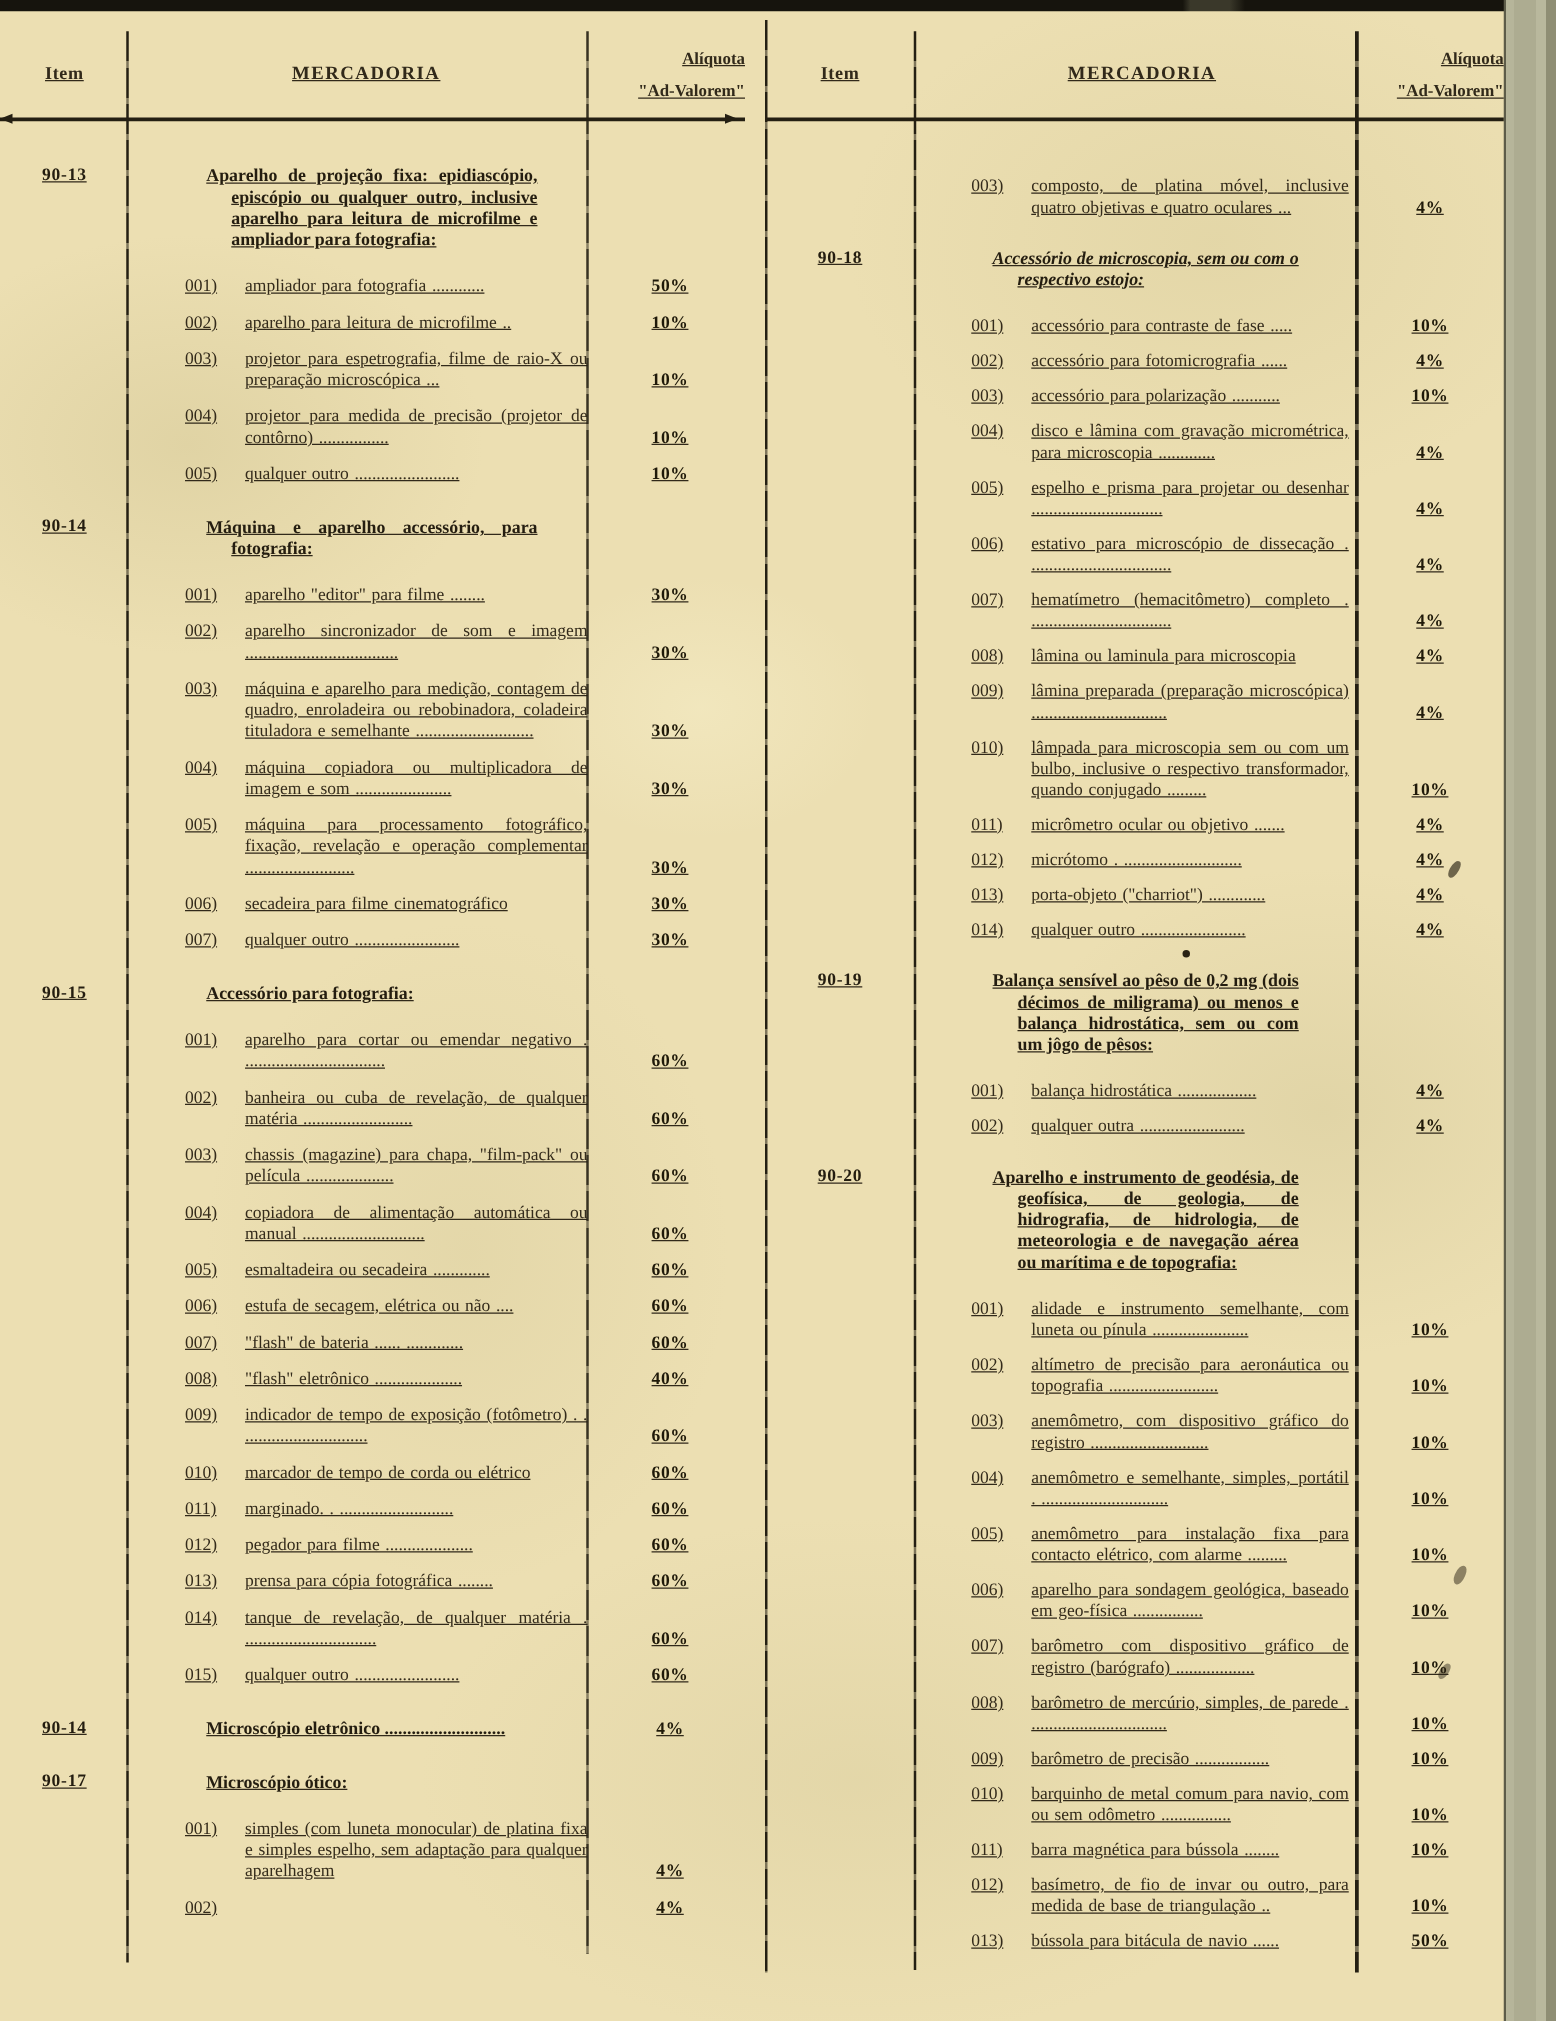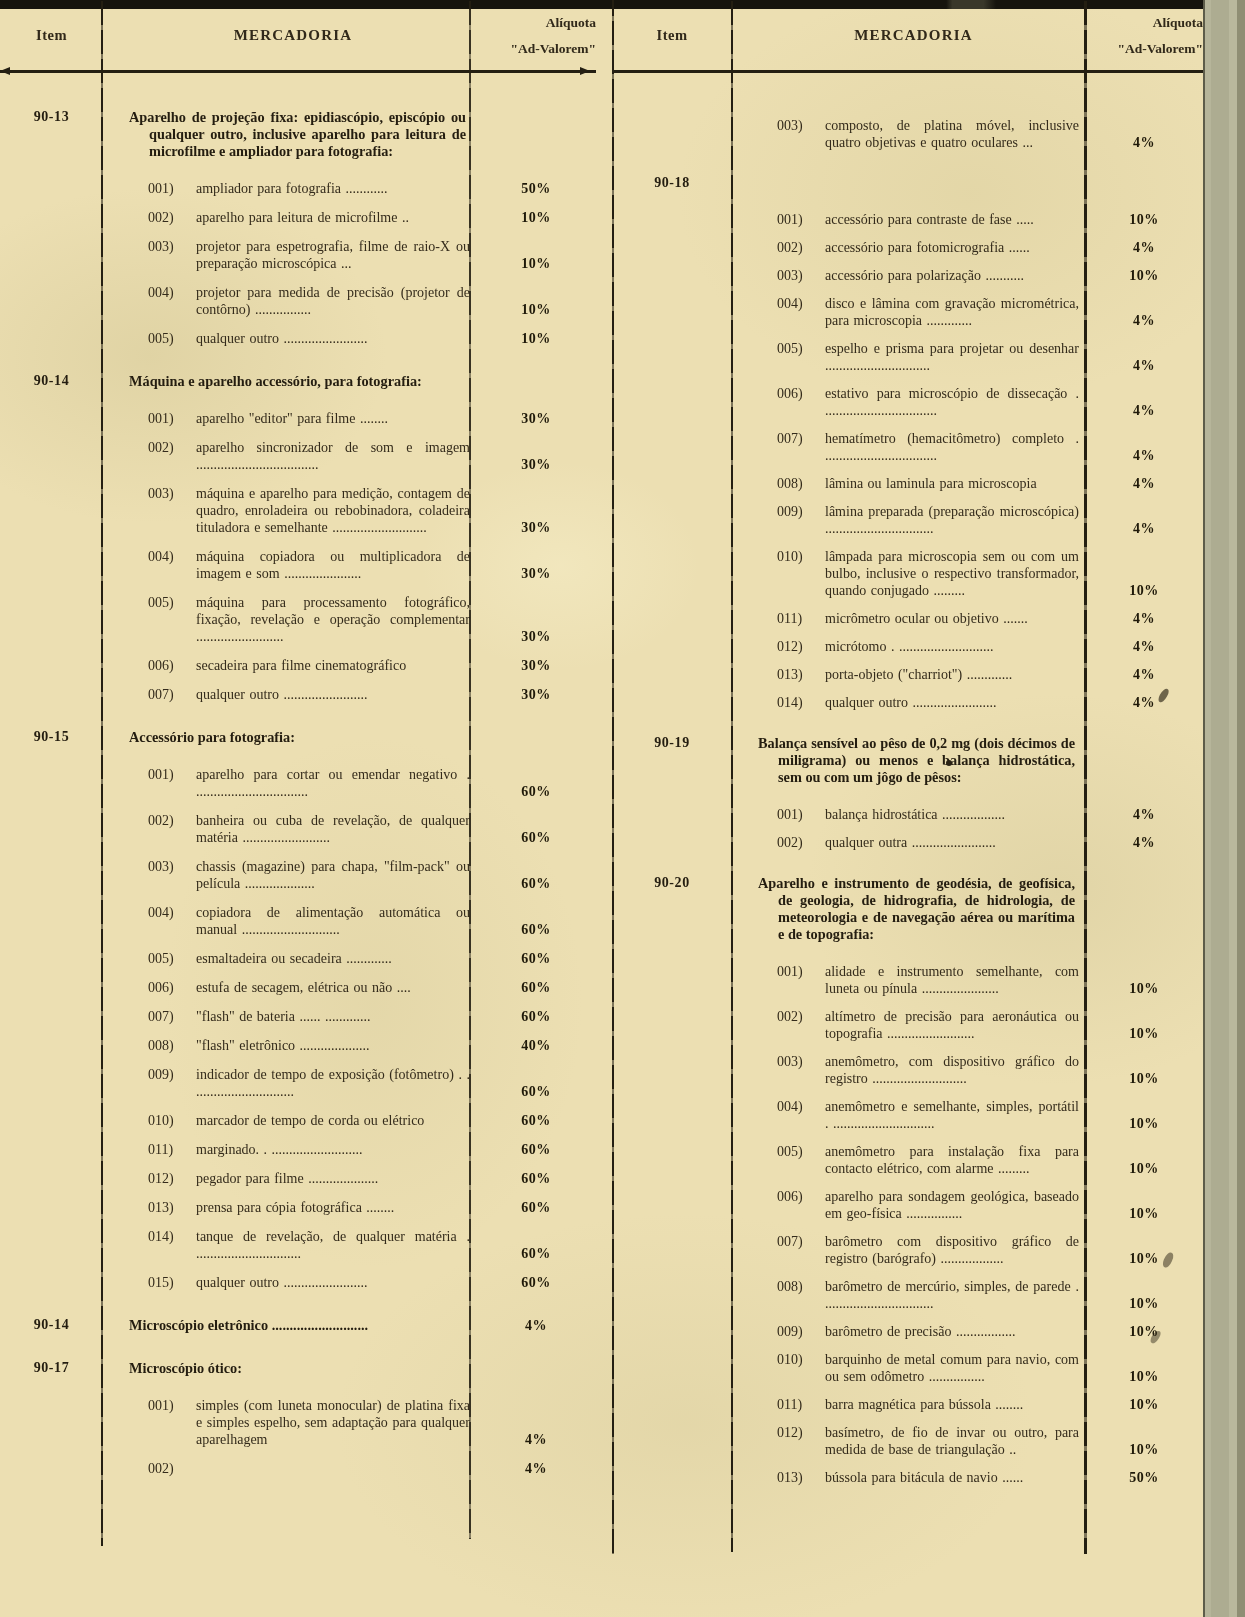--- a/index.html
+++ b/index.html
@@ -15,21 +15,21 @@
       radial-gradient(ellipse 500px 300px at 55% 88%, rgba(200,189,139,.24), transparent 70%),
       radial-gradient(ellipse 200px 150px at 45% 35%, rgba(246,238,200,.5), transparent 70%);
     font-family:"Liberation Serif","DejaVu Serif",serif;
     color:#31291a;
   }
   .top-band { position:absolute; left:0; top:0; width:1245px; height:9px;
     background:linear-gradient(90deg,#16140d 0 76%, #3a382a 76.5% 79%, #16140d 80% 100%); }
   .right-band { position:absolute; top:0; left:1203px; width:42px; height:1617px;
     background:linear-gradient(90deg,#5d5c49 0 2px, #b6b59a 2px 8px, #adac91 8px 26px, #b9b89d 26px 34px, #8f8e74 34px 100%); }
 
-  .ttable { position:absolute; top:1px; }
+  .ttable { position:absolute; top:25px;text-decoration:underline; }
   .ttable.left  { left:0;     width:596px; }
   .ttable.right { left:612px; width:591px; }
 
   .thead { position:relative; height:72px; display:grid; align-items:center;
     border-bottom:3px solid #241f12; }
   .left  .thead { grid-template-columns:103px 1fr 123px; }
   .right .thead { grid-template-columns:120px 1fr 118px; }
   .th-item { text-align:center; font-weight:700; font-size:14.5px; letter-spacing:.5px; }
   .th-merc { text-align:center; font-weight:700; font-size:15px; letter-spacing:1.2px;margin-left:10px; }
   .th-rate { text-align:right; font-weight:700; font-size:13.5px; line-height:26px; }
@@ -47,21 +47,21 @@
         repeating-linear-gradient(180deg,#241f12 0 24px, rgba(36,31,18,.55) 24px 29px); z-index:3; }
   .left  .vl-a { left:101px; top:0;    height:1545px; }
   .left  .vl-b { left:469px; top:0;    height:1538px; width:2px; opacity:.9; }
   .right .vl-0 { left:0;     top:-9px; height:1562px; }
   .right .vl-a { left:119px; top:0;    height:1551px; }
   .right .vl-b { left:472px; top:0;    height:1553px; width:3px; }
 
   .row { display:grid; position:relative; z-index:2; }
   .left  .row { grid-template-columns:103px 1fr 120px; }
   .right .row { grid-template-columns:120px 1fr 118px; }
-  .heading-row { margin-bottom:20px; align-items:start; }
+  .heading-row { margin-bottom:20px; align-items:start;gap:36px; }
   .entry-row   { margin-bottom:12px; align-items:end; }
   .right .entry-row { margin-bottom:11px; }
   .group { margin-bottom:26px; }
   .right .group { margin-bottom:24px; }
 
   .item-code { text-align:center; font-weight:700; font-size:14px; letter-spacing:.6px; color:#241d10; }
   .g-merc { font-weight:700; font-size:14.3px; line-height:17px; color:#241d10;
     padding:0 10px 0 46px; text-indent:-20px; text-align:justify; }
   .g-merc.italic { font-style:italic; }
   .merc-entry { display:grid; grid-template-columns:48px 1fr; padding-left:45px; align-items:start; }
@@ -382,20 +382,21 @@
             <div class="merc-entry">
               <div class="num">003)</div>
               <div class="txt">composto, de platina móvel, inclusive quatro objetivas e quatro oculares ...</div>
             </div>
             <div class="rate">4%</div>
           </div>
         </div>
         <div class="group">
           <div class="row heading-row">
             <div class="item-code">90-18</div>
+            <div class="g-merc italic">Accessório de microscopia, sem ou com o respectivo estojo:</div>
             <div class="rate"></div>
           </div>
           <div class="row entry-row">
             <div class="gutter"></div>
             <div class="merc-entry">
               <div class="num">001)</div>
               <div class="txt">accessório para contraste de fase .....</div>
             </div>
             <div class="rate">10%</div>
           </div>

